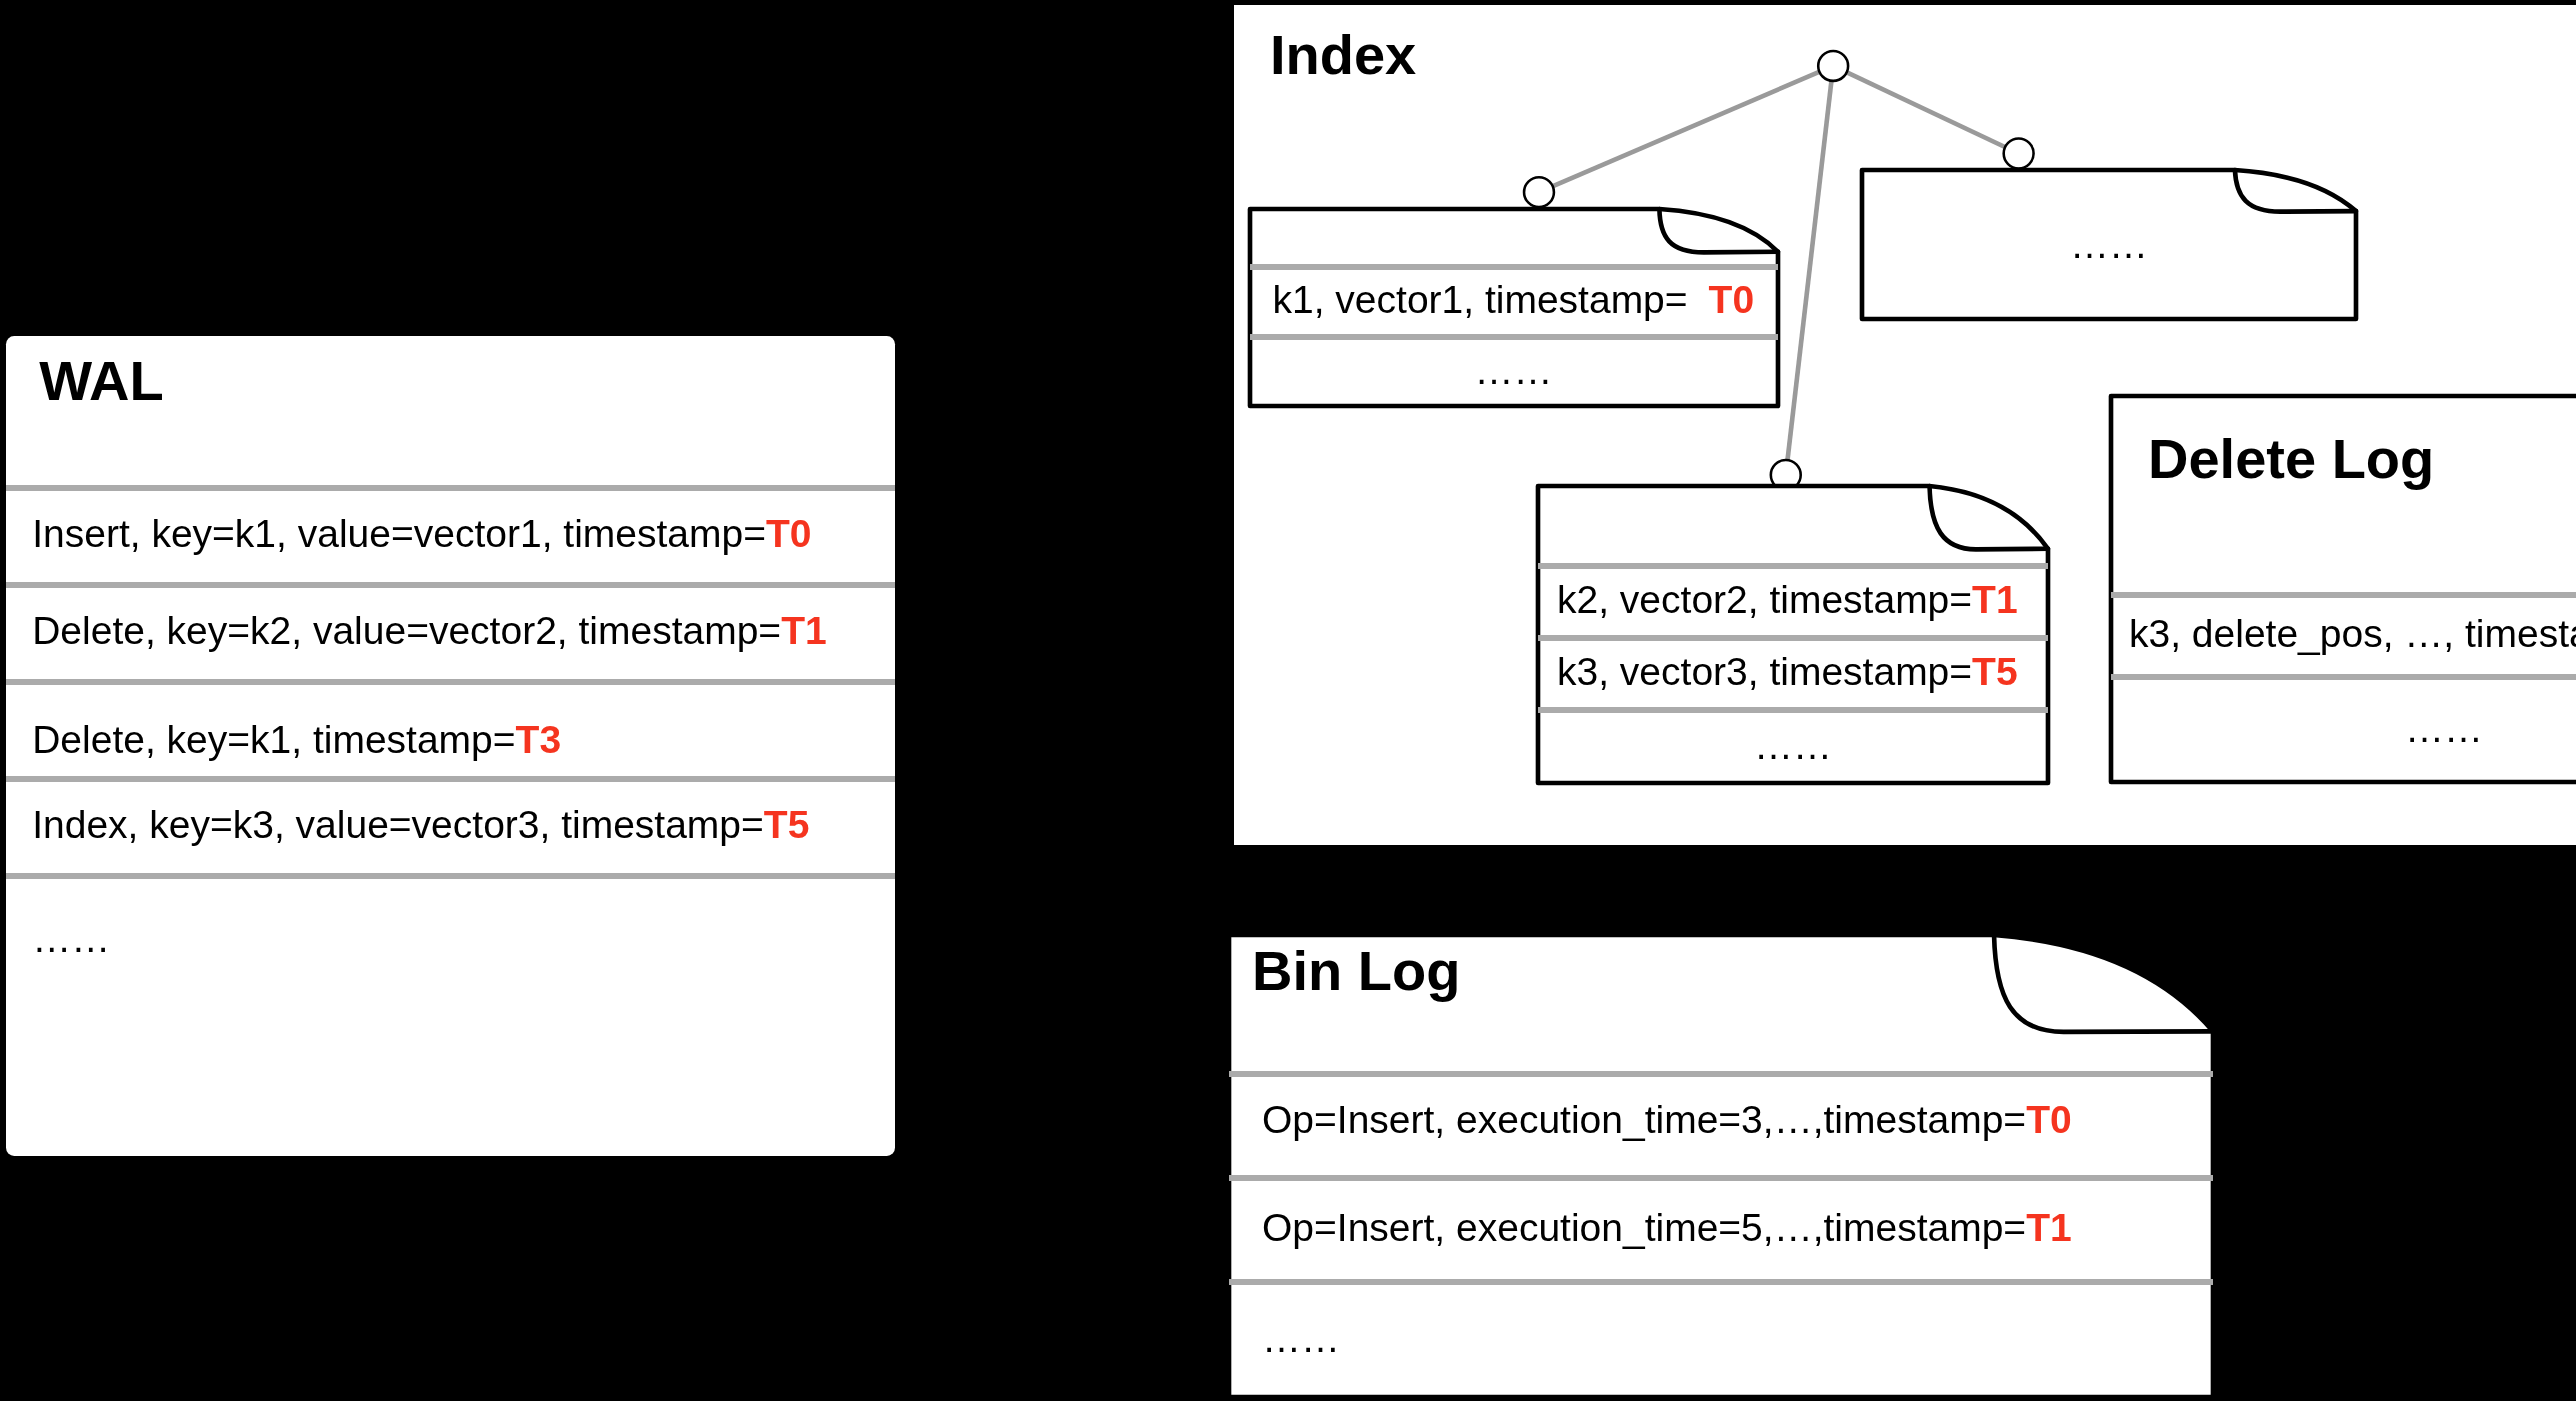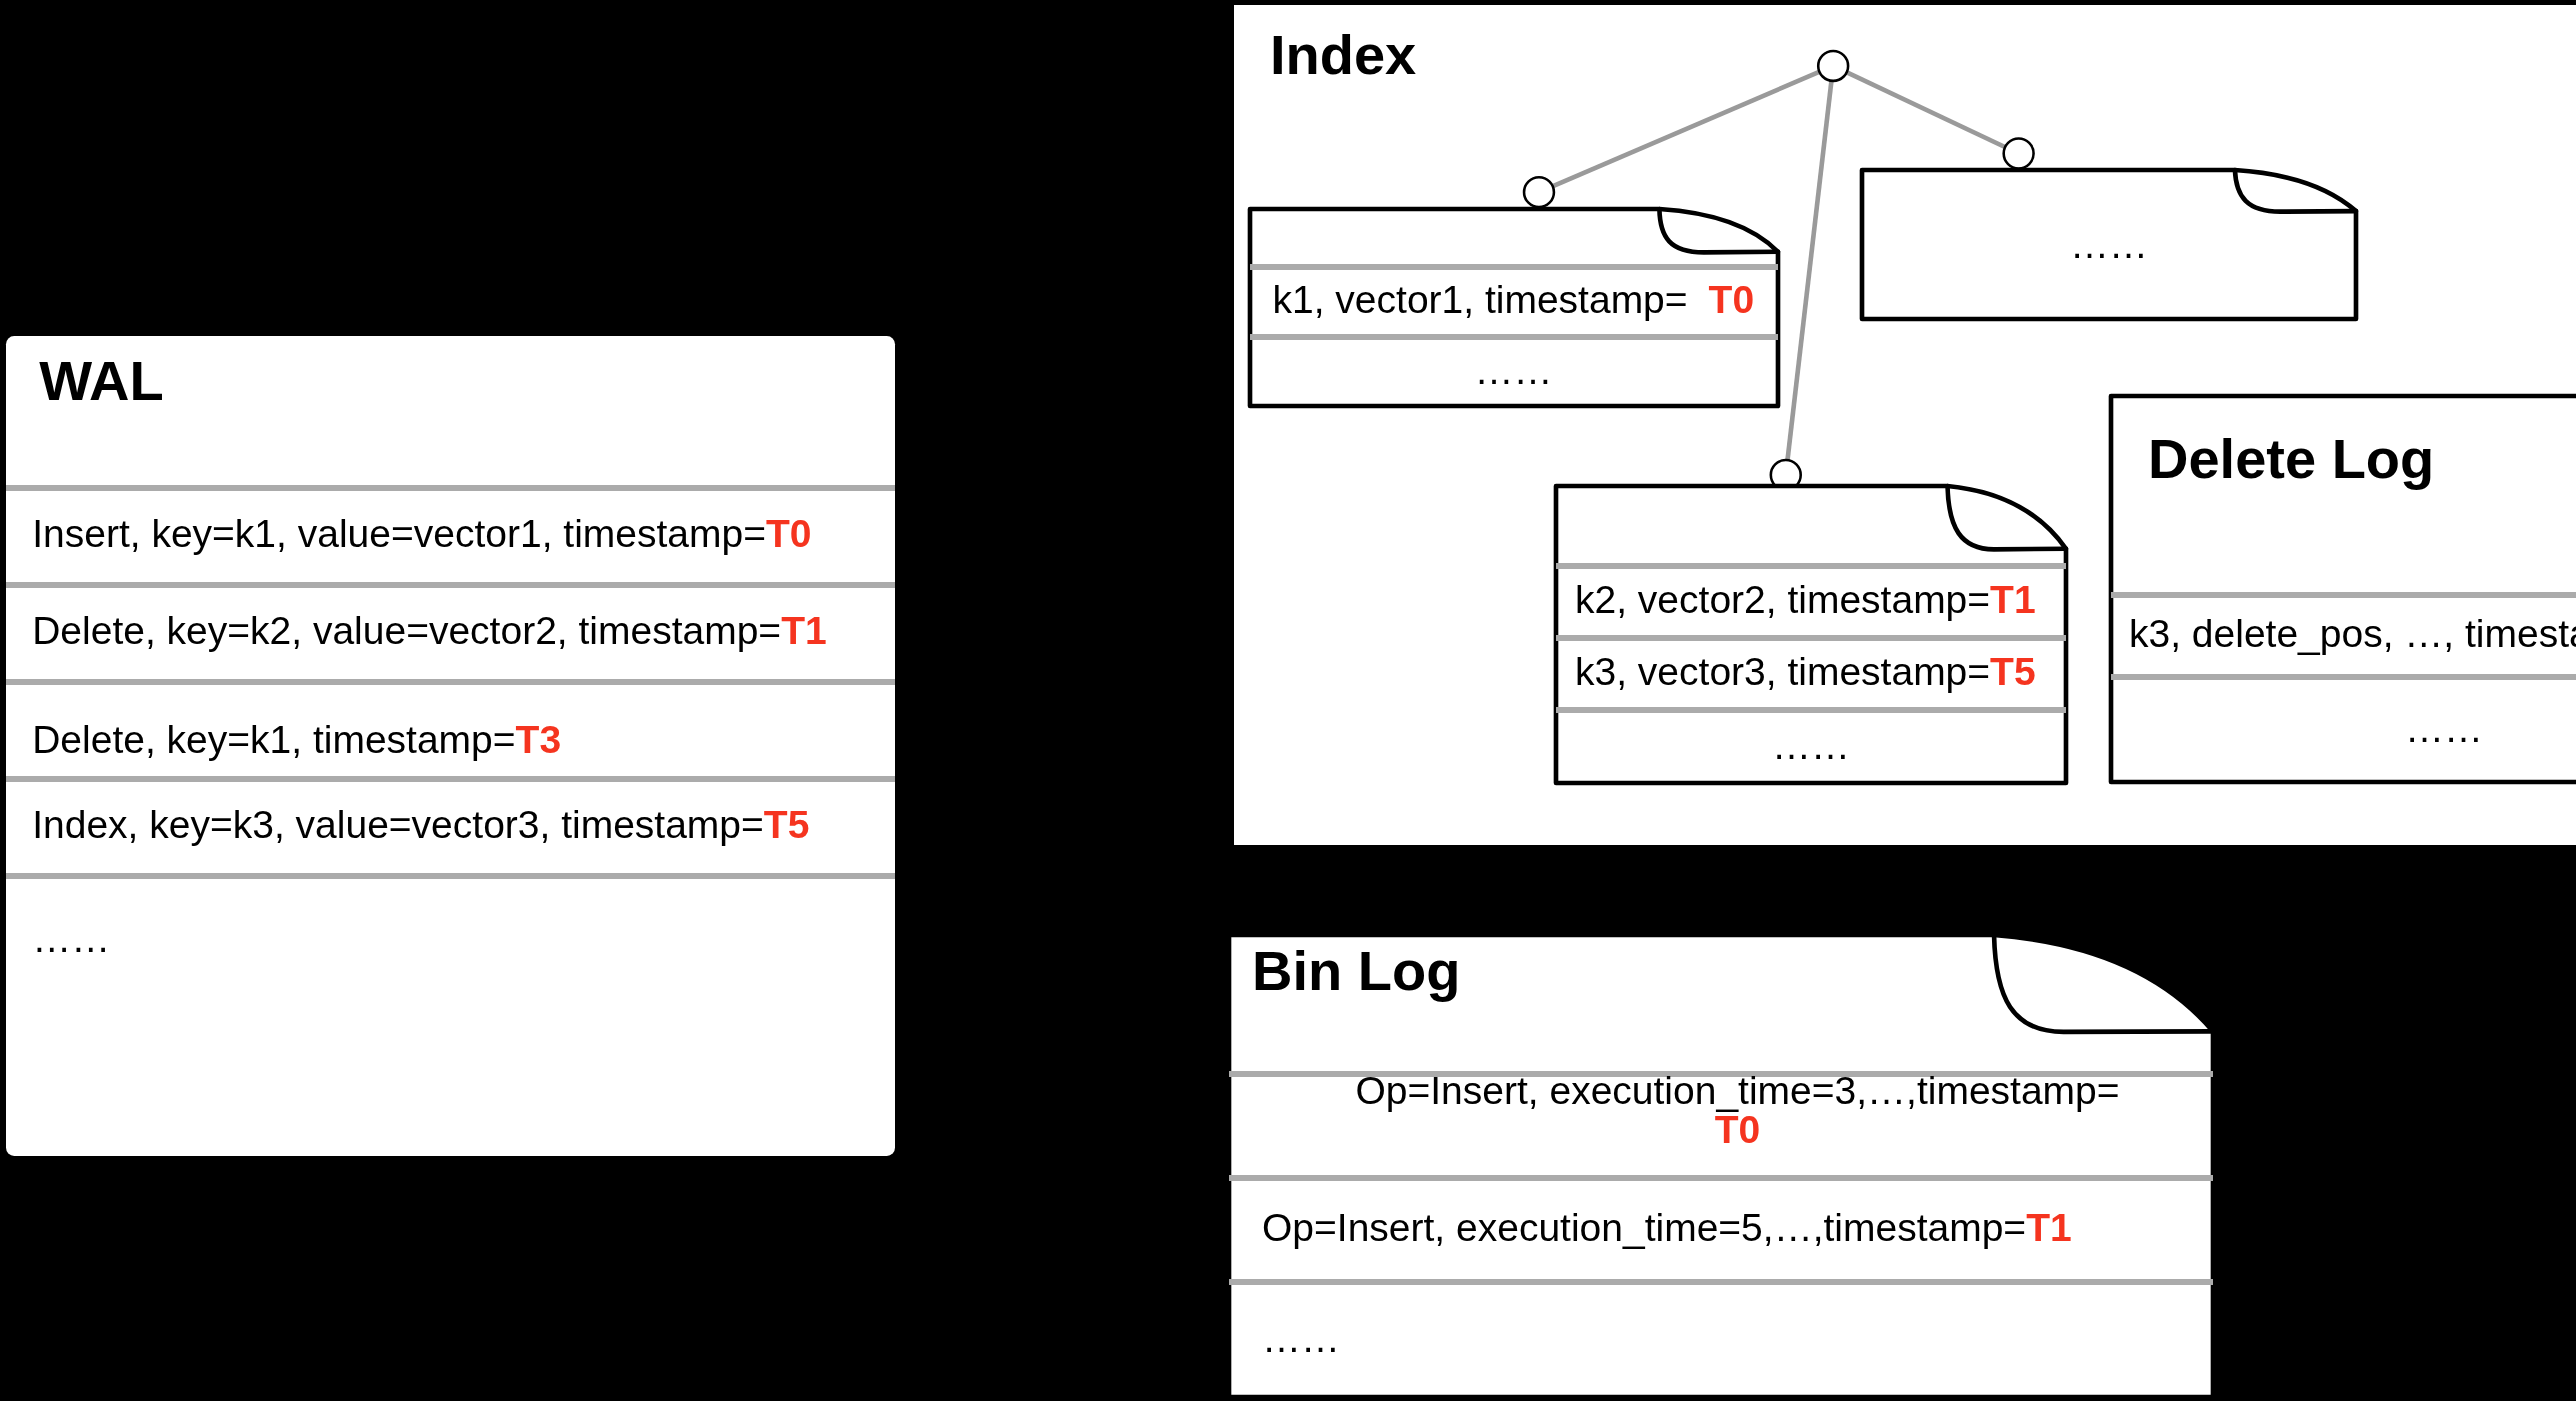--- a/index.html
+++ b/index.html
@@ -101,21 +101,21 @@
     <div class="doc" style="left:628px;top:165px;width:494px;height:149px;">
       <svg class="doc-shape" viewBox="0 0 959 290" preserveAspectRatio="none">
         <path class="outline" d="M 0 0 L 724 0 Q 880 10 959 80 L 959 290 L 0 290 Z"></path>
         <path class="flap" d="M 724 0 C 726 52 748 81 812 81 L 959 80"></path>
       </svg>
       <div class="row center" style="top:0;height:149px;">
         <span>……</span>
       </div>
     </div>
 
-    <div class="doc" style="left:322px;top:481px;width:510px;height:297px;">
+    <div class="doc" style="left:304px;top:481px;width:510px;height:297px;">
       <svg class="doc-shape" viewBox="0 0 990 577" preserveAspectRatio="none">
         <path class="outline" d="M 0 0 L 760 0 Q 915 15 990 122 L 990 577 L 0 577 Z"></path>
         <path class="flap" d="M 760 0 C 762 80 785 123 850 123 L 990 122"></path>
       </svg>
       <div class="sep" style="top:77px;"></div>
       <div class="sep" style="top:149px;"></div>
       <div class="sep" style="top:221px;"></div>
       <div class="row" style="top:77px;height:72px;padding-left:19px;">
         <span>k2, vector2, timestamp=</span>
           <span class="ts">T1</span>
@@ -148,21 +148,21 @@
 
   <div class="doc" style="left:1229px;top:935px;width:984px;height:462px;">
     <svg class="doc-shape" viewBox="0 0 1910 897" preserveAspectRatio="none">
       <path class="outline" d="M 0 0 L 1485 0 Q 1770 22 1910 187 L 1910 897 L 0 897 Z"></path>
       <path class="flap" d="M 1485 0 C 1488 122 1520 188 1620 188 L 1910 187"></path>
     </svg>
     <h2 class="box-title" style="left:23px;top:4.6px;">Bin Log</h2>
     <div class="sep" style="top:136px;"></div>
     <div class="sep" style="top:240px;"></div>
     <div class="sep" style="top:344px;"></div>
-    <div class="row" style="top:136px;height:96px;padding-left:33px;flex-direction:column;">
+    <div class="row" style="top:136px;height:96px;padding-left:33px;">
       <span>Op=Insert, execution_time=3,…,timestamp=</span>
         <span class="ts">T0</span>
     </div>
     <div class="row" style="top:240px;height:104px;padding-left:33px;">
       <span>Op=Insert, execution_time=5,…,timestamp=</span>
         <span class="ts">T1</span>
     </div>
     <div class="row" style="top:344px;height:118px;padding-left:33px;">
       <span>……</span>
     </div>

